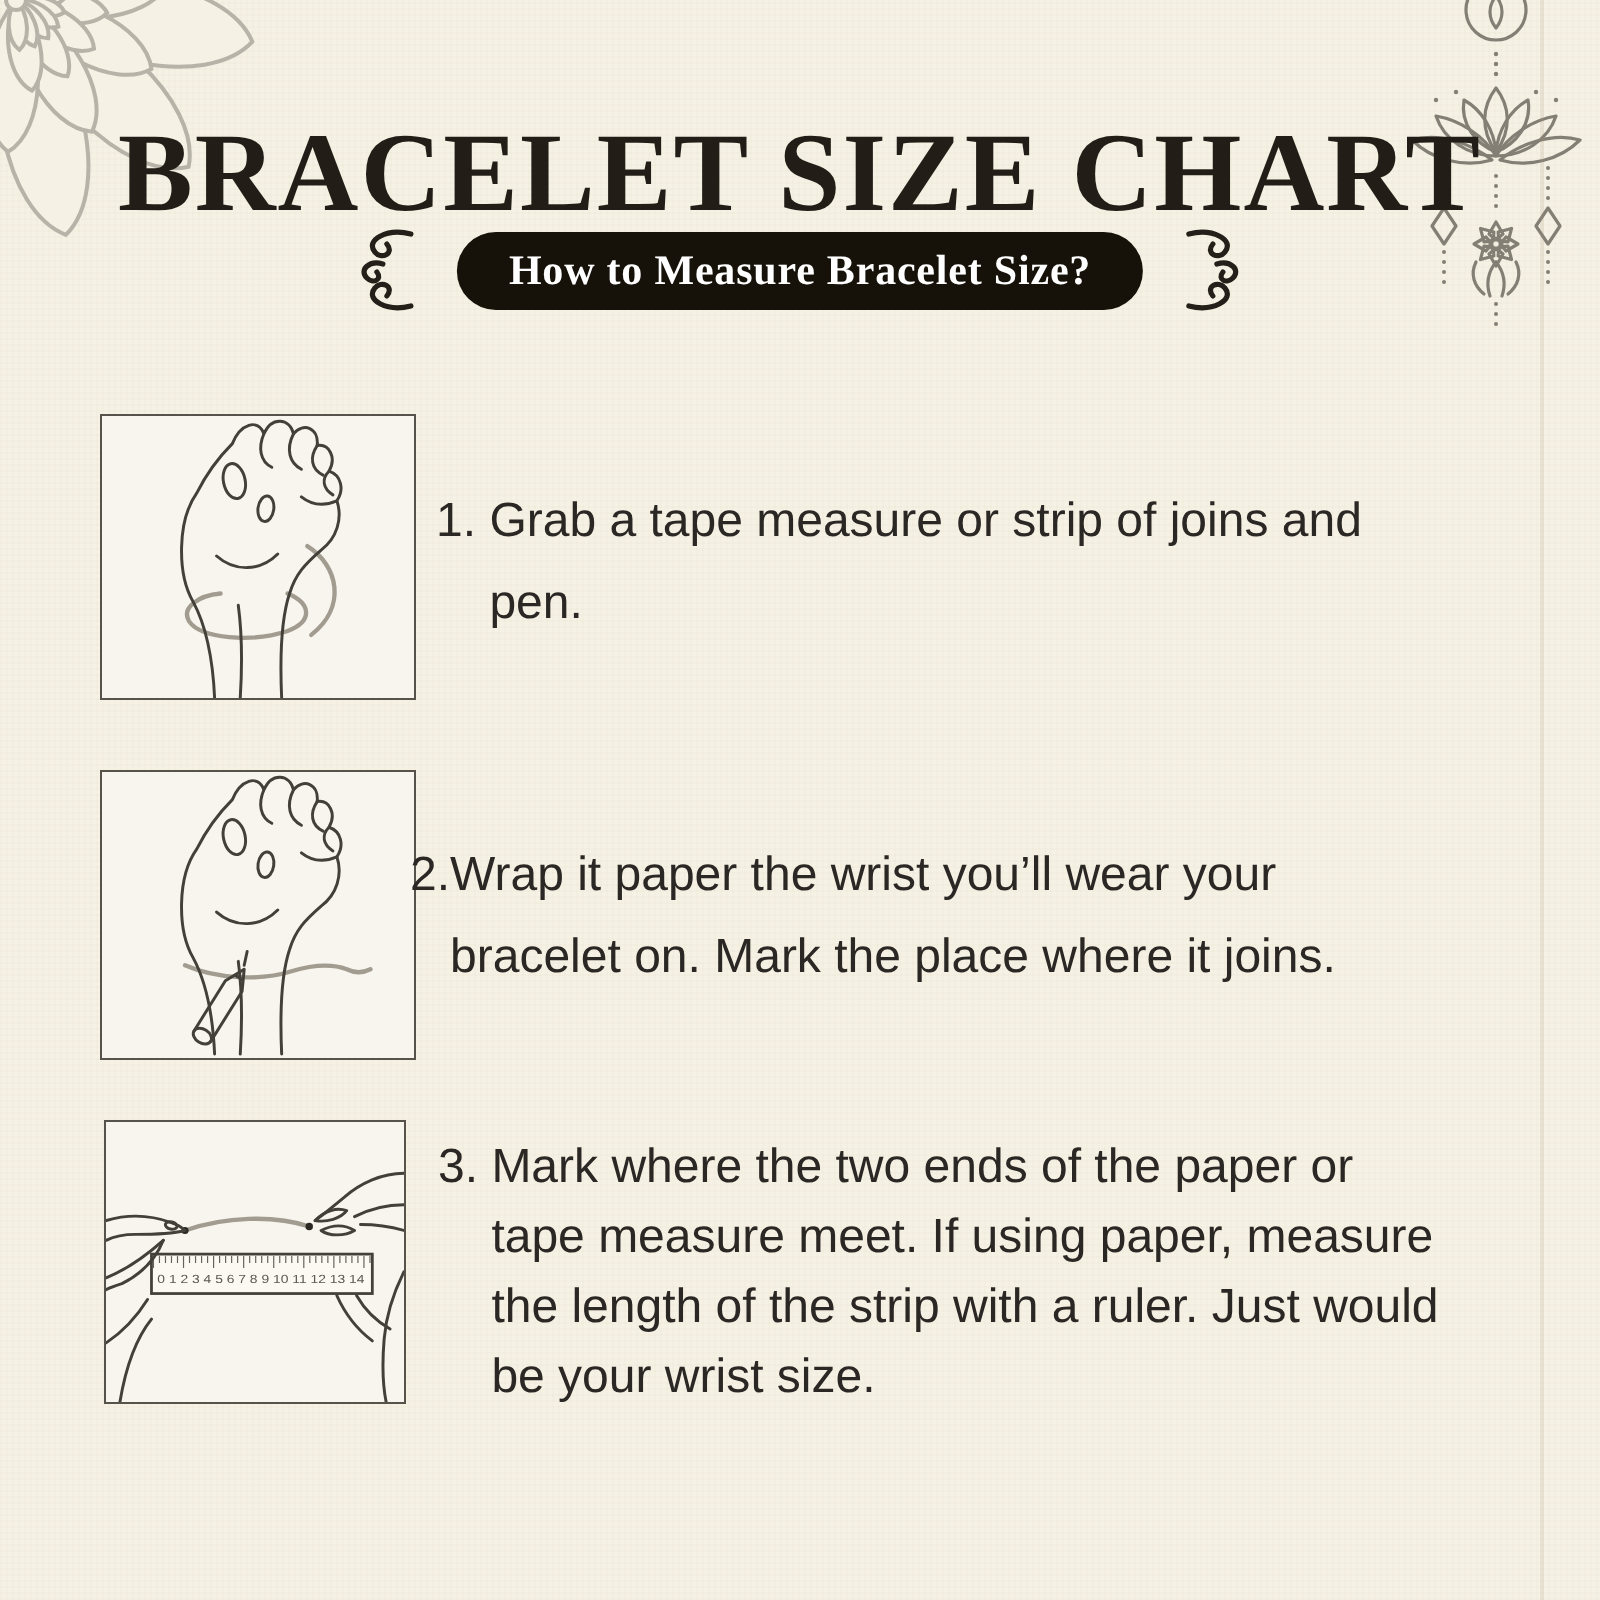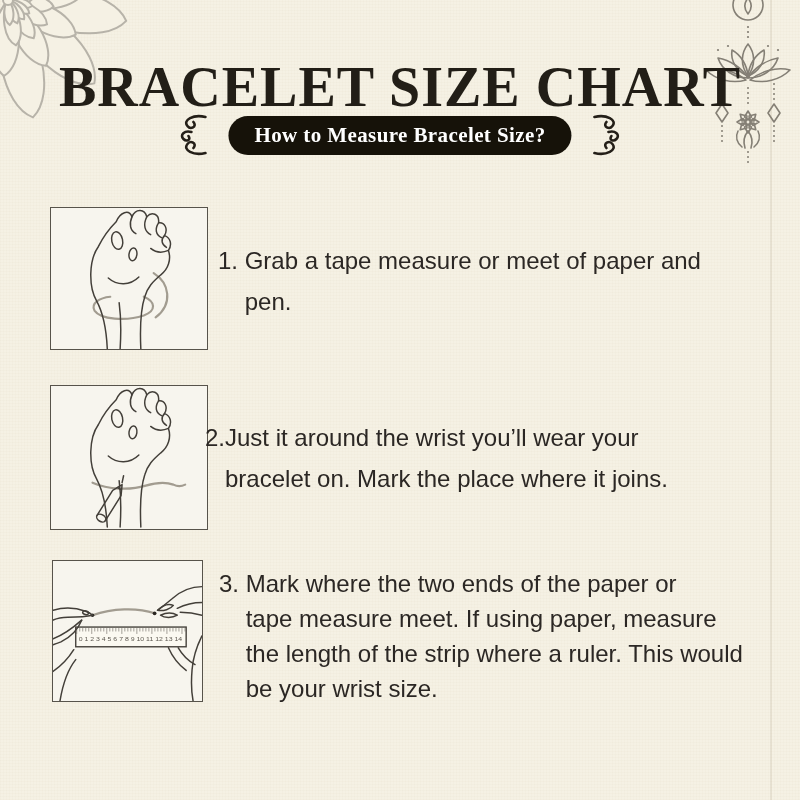--- a/index.html
+++ b/index.html
@@ -271,31 +271,31 @@
       <path class="ink" d="M151 42 C143 42 134 44 126 48"></path>
       <path class="ink" d="M151 55 C144 53 137 52 129 52"></path>
       <path class="ink" d="M117 88 C121 97 127 105 135 111"></path>
       <path class="ink" d="M127 88 C131 95 137 101 144 105"></path>
       <path class="ink" d="M151 76 C146 86 142 98 141 110 C140 122 140 132 142 142"></path>
     </svg>
   </div>
 
   <div class="step-text s1">
     <span class="num">1. </span>
-    <div class="body-txt">Grab a tape measure or meet of paper and
+    <div class="body-txt">Grab a tape measure or strip of joins and
 pen.</div>
   </div>
   <div class="step-text s2">
     <span class="num">2.</span>
-    <div class="body-txt">Just it around the wrist you’ll wear your
+    <div class="body-txt">Wrap it paper the wrist you’ll wear your
 bracelet on. Mark the place where it joins.</div>
   </div>
   <div class="step-text s3">
     <span class="num">3. </span>
     <div class="body-txt">Mark where the two ends of the paper or
 tape measure meet. If using paper, measure
-the length of the strip where a ruler. This would
+the length of the strip with a ruler. Just would
 be your wrist size.</div>
   </div>
 
 
   <div class="seam"></div>
 </div>
 
 </body></html>

